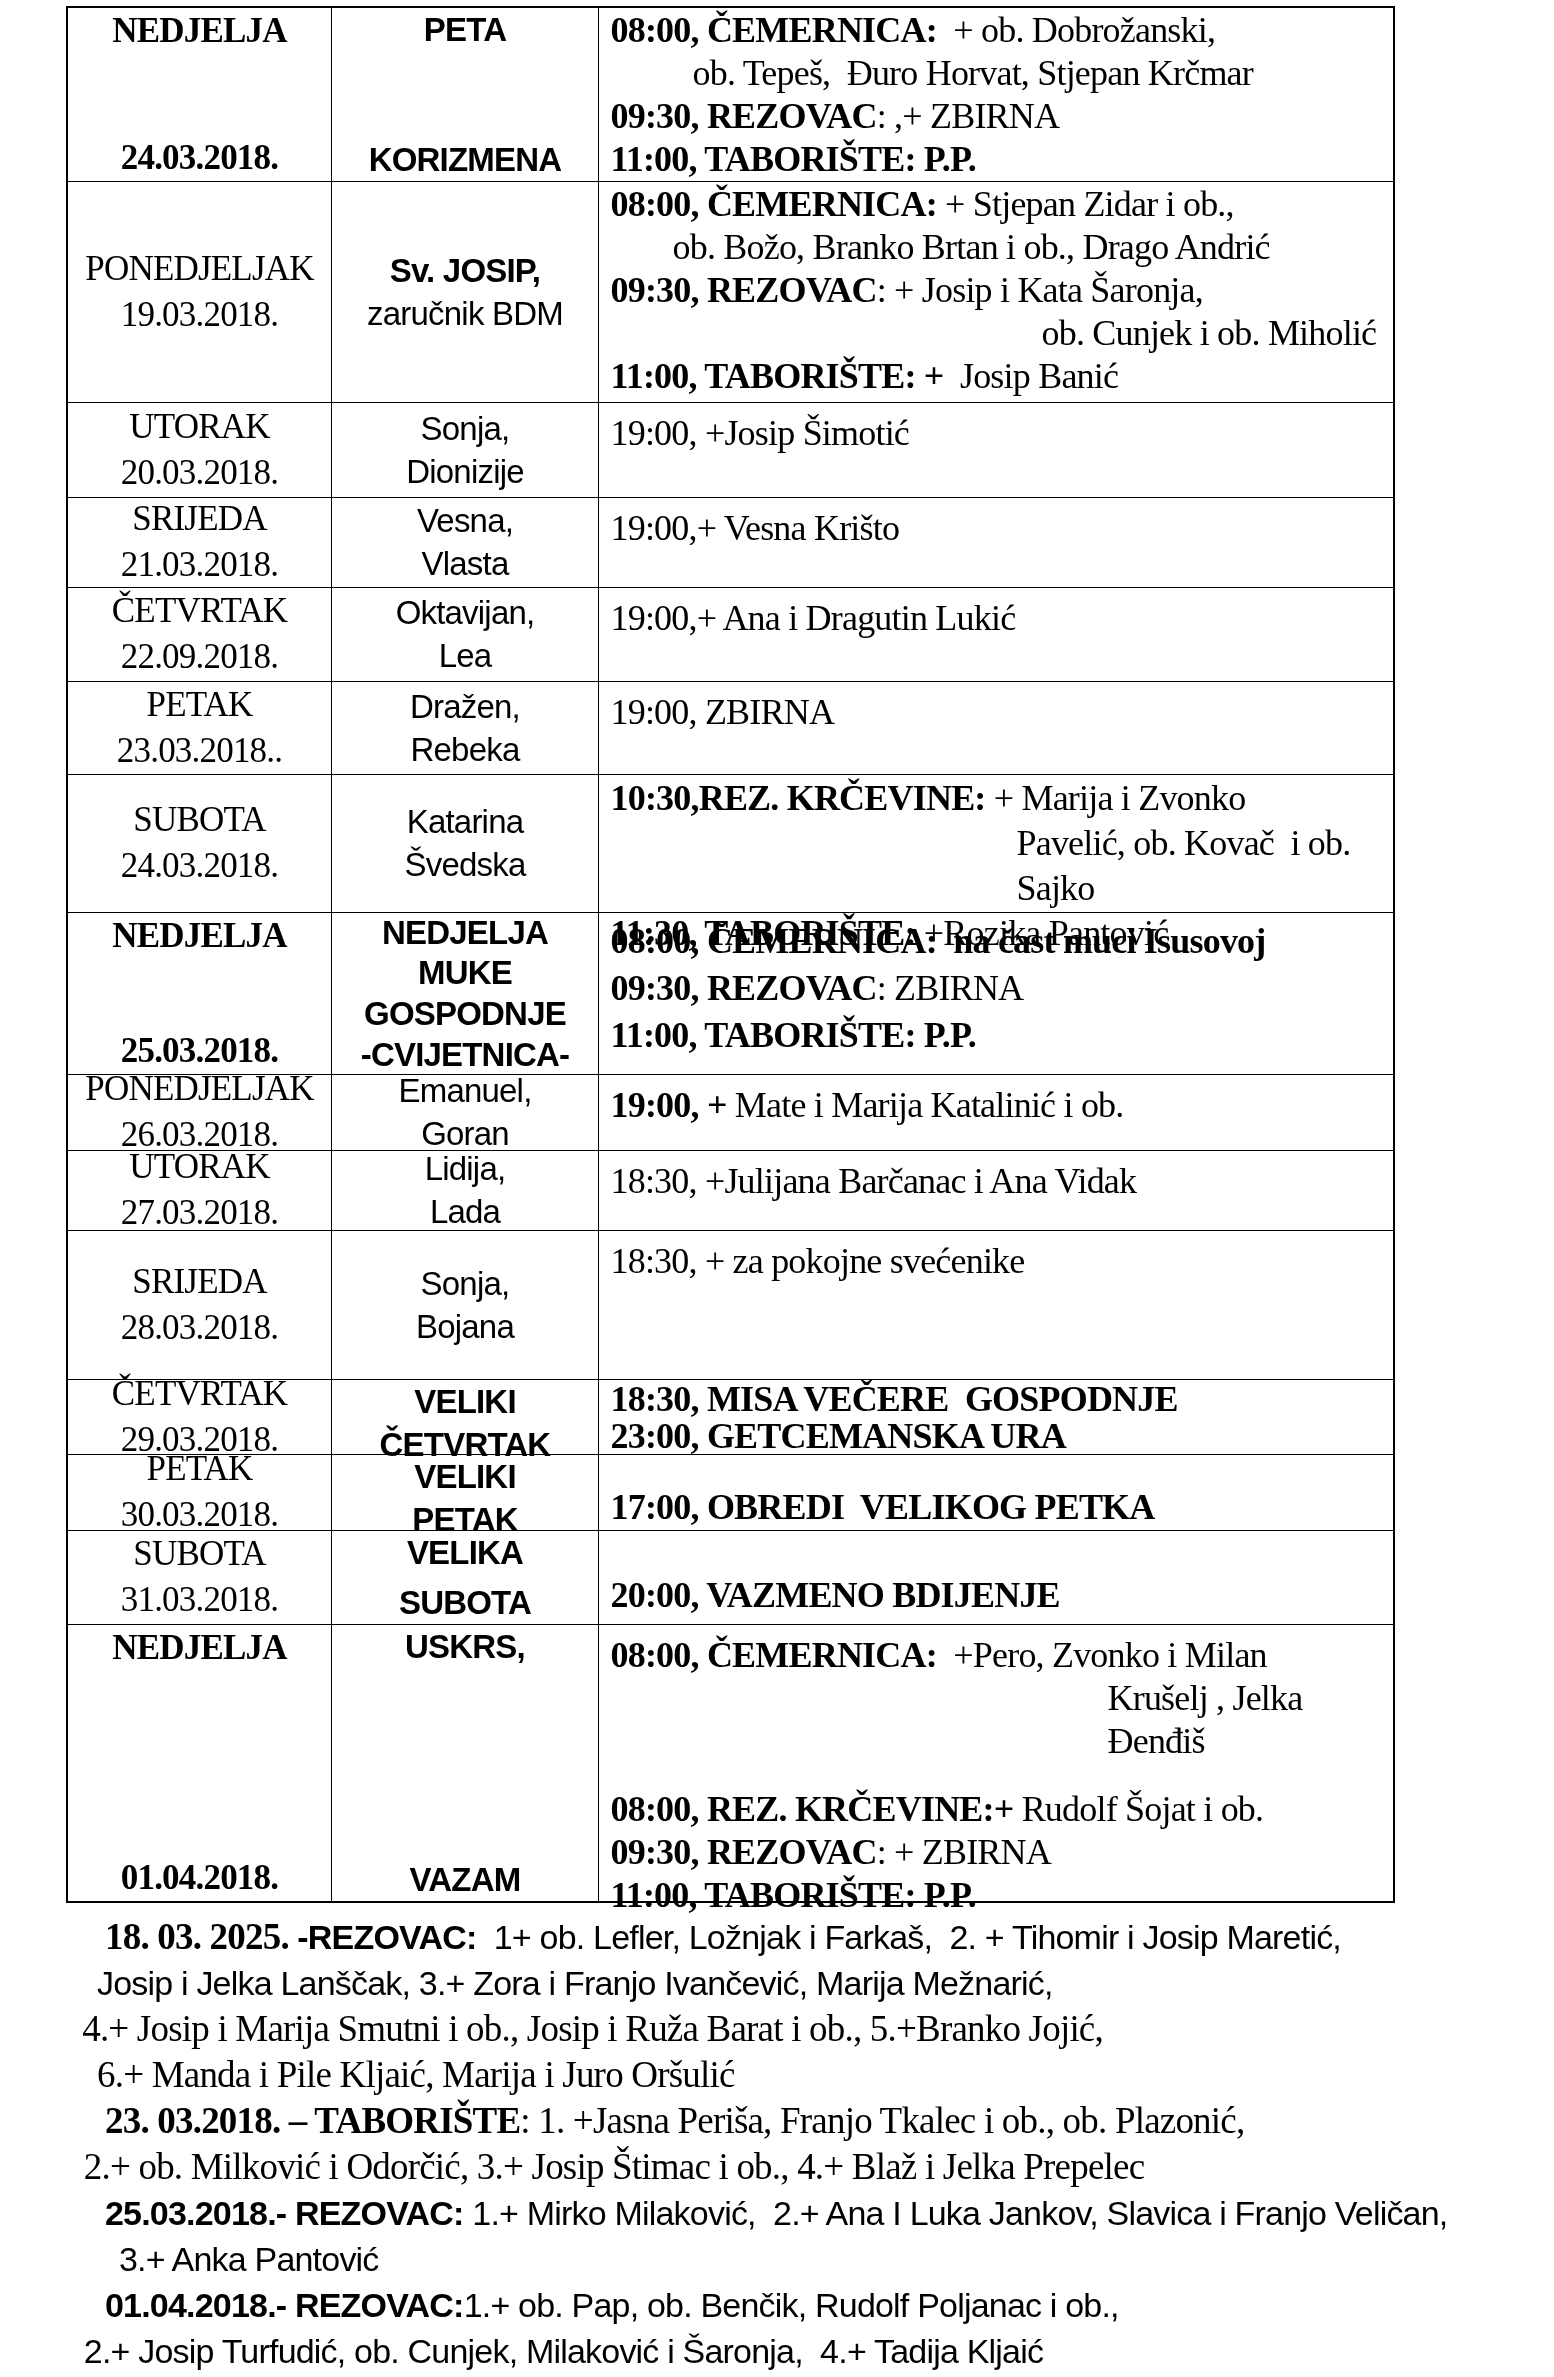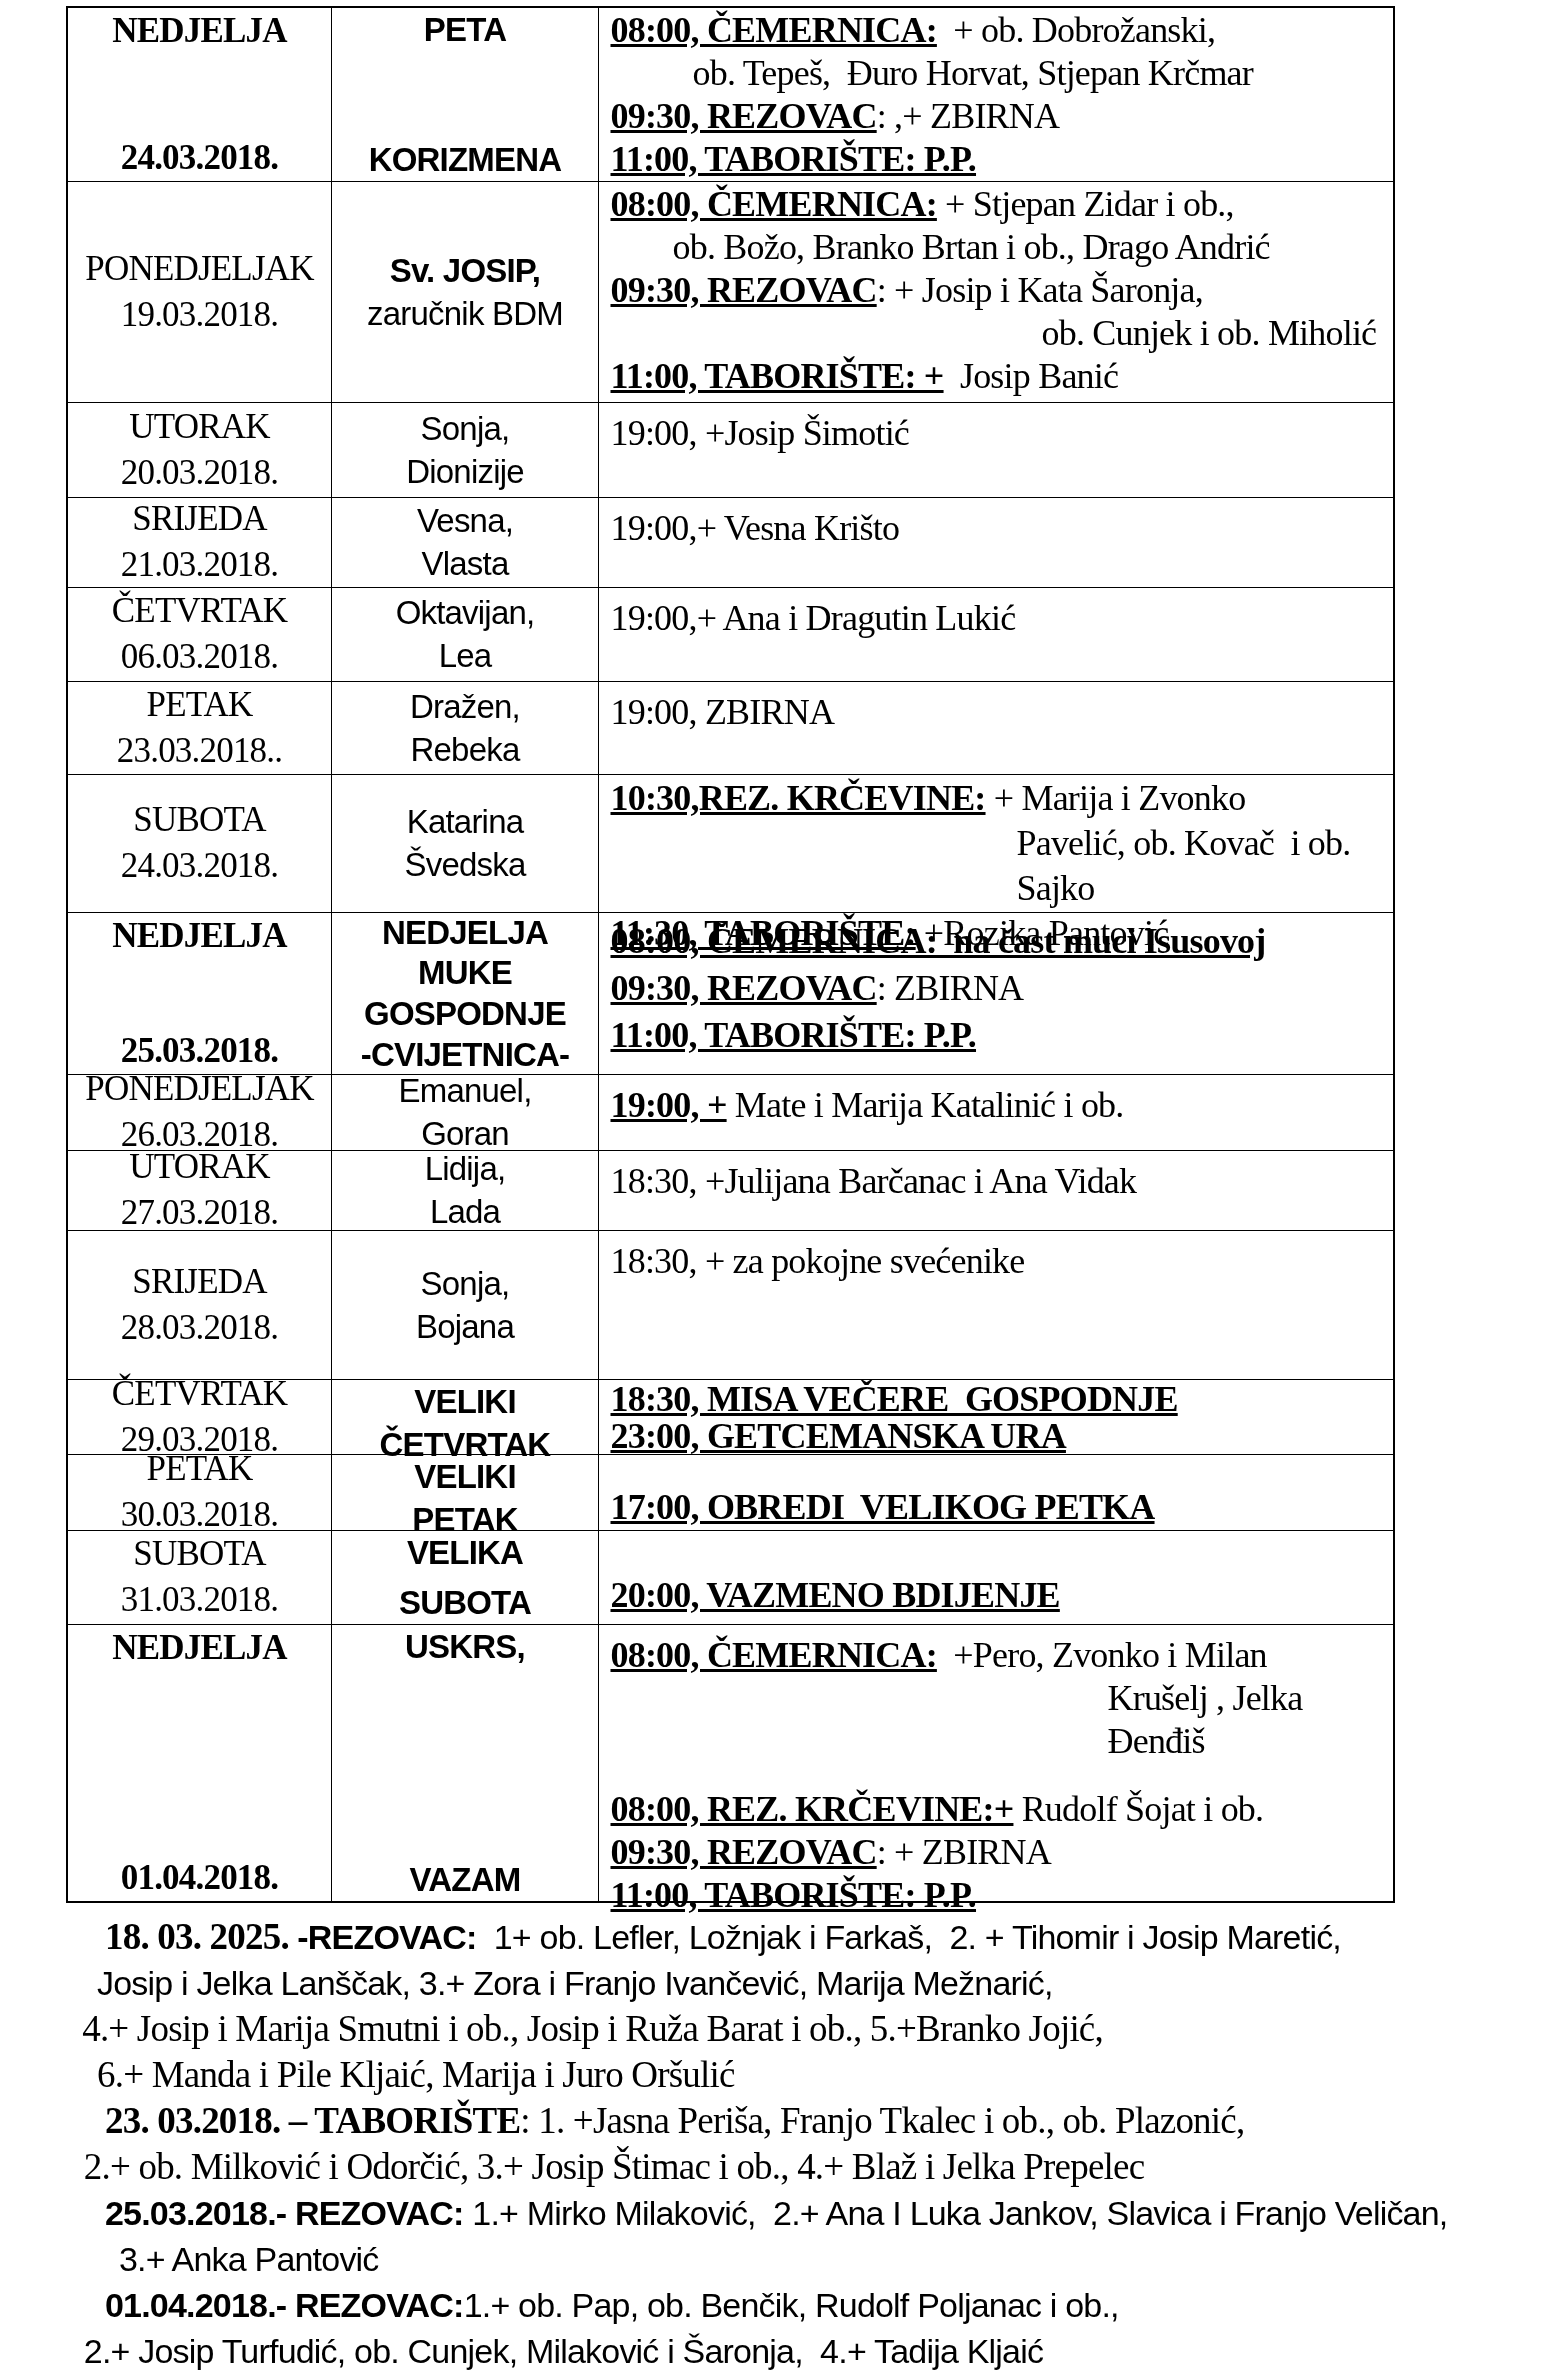--- a/index.html
+++ b/index.html
@@ -8,21 +8,21 @@
   .tr{display:flex;box-sizing:border-box;border-top:1.6px solid #000;}
   .tr:first-child{border-top:none;}
   .td{box-sizing:border-box;}
   .td + .td{border-left:1.6px solid #000;}
   .day{width:263px;display:flex;flex-direction:column;justify-content:center;align-items:center;text-align:center;
        font-family:"Liberation Serif",serif;font-size:35px;letter-spacing:-0.8px;line-height:46px;}
   .feast{width:267px;display:flex;flex-direction:column;justify-content:center;align-items:center;text-align:center;
        font-family:"Liberation Sans",sans-serif;font-size:33px;letter-spacing:-0.8px;line-height:43px;}
   .sched{flex:1;font-family:"Liberation Serif",serif;font-size:36px;line-height:43px;padding:1.6px 4.9px 0 11.5px;}
   .sline{white-space:pre-wrap;letter-spacing:-0.8px;}
-  .b{font-weight:bold;text-decoration:underline;}
+  .b{font-weight:bold;}
   .bold{font-weight:bold;justify-content:space-between;}
   .pt12{padding-top:9.8px;}
   .gap30{height:24.6px;}
   .footer{position:absolute;left:74px;top:1914px;width:1469px;font-size:34px;line-height:46px;}
   .fline{white-space:pre-wrap;letter-spacing:-0.8px;}
   .serif{font-family:"Liberation Serif",serif;font-size:37px;}
   .sans{font-family:"Liberation Sans",sans-serif;font-size:34px;}
   .fb{font-weight:bold;}
 </style>
 </head>
@@ -91,21 +91,21 @@
         <div>Vlasta</div>
       </div>
       <div class="td sched pt12">
         <div class="sline"><span>19:00,+ Vesna Krišto</span></div>
       </div>
     </div>
 
     <div class="tr" style="height:94px">
       <div class="td day">
         <div>ČETVRTAK</div>
-        <div>06.03.2018.</div>
+        <div>22.09.2018.</div>
       </div>
       <div class="td feast">
         <div>Oktavijan,</div>
         <div>Lea</div>
       </div>
       <div class="td sched pt12">
         <div class="sline"><span>19:00,+ Ana i Dragutin Lukić</span></div>
       </div>
     </div>
 

